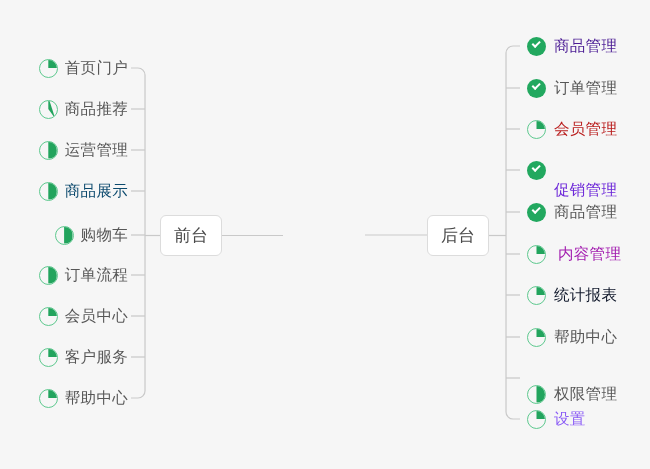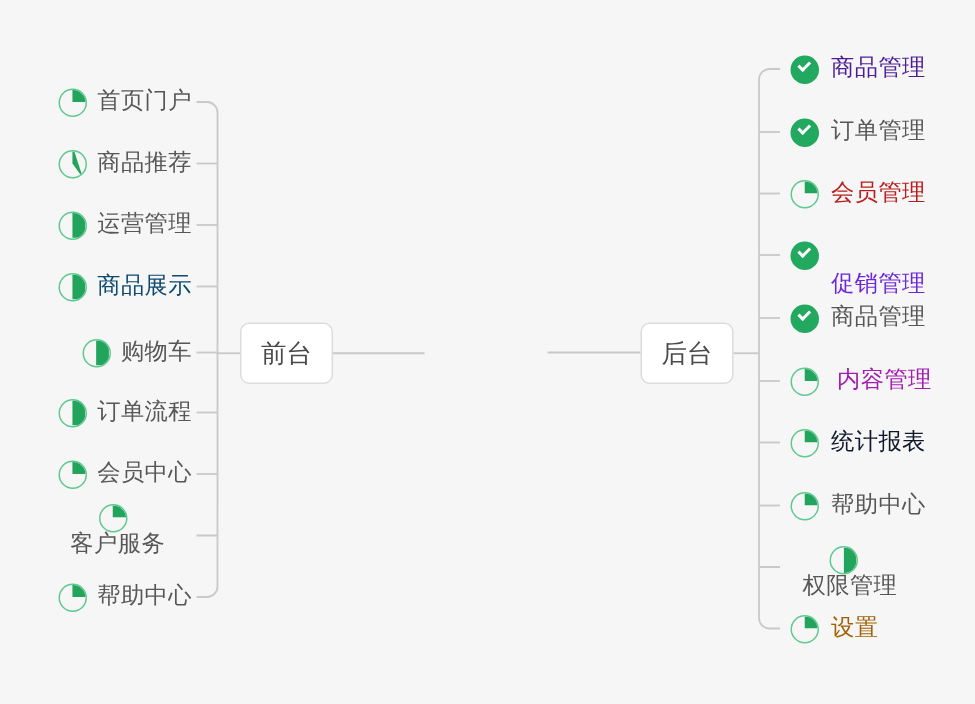--- a/index.html
+++ b/index.html
@@ -192,21 +192,21 @@
           <span class="wedge" style="background: rgb(34, 164, 93); clip-path: polygon(50% 50%, 50% 0%, 100% 0%, 100% 100%, 50% 100%);"></span>
         </span>
         <span class="leaf-label" style="color: rgb(87, 87, 87);">订单流程</span>
       </div>
       <div class="leaf left" style="top: 303px; right: 522px; left: 20px;">
         <span class="ico pie" style="border-color: rgb(94, 201, 143);">
           <span class="wedge" style="background: rgb(34, 164, 93); clip-path: polygon(50% 50%, 50% -20%, 120% 50%);"></span>
         </span>
         <span class="leaf-label" style="color: rgb(87, 87, 87);">会员中心</span>
       </div>
-      <div class="leaf left" style="top: 344px; right: 522px; left: 22px; flex-direction: column;">
+      <div class="leaf left" style="top: 344px; right: 522px; left: 22px;">
         <span class="ico pie" style="border-color: rgb(94, 201, 143);">
           <span class="wedge" style="background: rgb(34, 164, 93); clip-path: polygon(50% 50%, 50% -20%, 120% 50%);"></span>
         </span>
         <span class="leaf-label" style="color: rgb(87, 87, 87);">客户服务</span>
       </div>
       <div class="leaf left" style="top: 385px; right: 522px; left: 20px;">
         <span class="ico pie" style="border-color: rgb(94, 201, 143);">
           <span class="wedge" style="background: rgb(34, 164, 93); clip-path: polygon(50% 50%, 50% -20%, 120% 50%);"></span>
         </span>
         <span class="leaf-label" style="color: rgb(87, 87, 87);">帮助中心</span>
@@ -254,27 +254,27 @@
           <span class="wedge" style="background: rgb(34, 164, 93); clip-path: polygon(50% 50%, 50% -20%, 120% 50%);"></span>
         </span>
         <span class="leaf-label" style="color: #0f172a;">统计报表</span>
       </div>
       <div class="leaf right" style="top: 324px; left: 527px;">
         <span class="ico pie" style="border-color: rgb(94, 201, 143);">
           <span class="wedge" style="background: rgb(34, 164, 93); clip-path: polygon(50% 50%, 50% -20%, 120% 50%);"></span>
         </span>
         <span class="leaf-label" style="color: rgb(87, 87, 87);">帮助中心</span>
       </div>
-      <div class="leaf right" style="top: 364px; left: 527px; flex-direction: column;">
+      <div class="leaf right" style="top: 381px; left: 527px;">
         <span class="ico pie" style="border-color: rgb(94, 201, 143);">
           <span class="wedge" style="background: rgb(34, 164, 93); clip-path: polygon(50% 50%, 50% 0%, 100% 0%, 100% 100%, 50% 100%);"></span>
         </span>
         <span class="leaf-label" style="color: rgb(87, 87, 87);">权限管理</span>
       </div>
       <div class="leaf right" style="top: 406px; left: 527px;">
         <span class="ico pie" style="border-color: rgb(94, 201, 143);">
           <span class="wedge" style="background: rgb(34, 164, 93); clip-path: polygon(50% 50%, 50% -20%, 120% 50%);"></span>
         </span>
-        <span class="leaf-label" style="color: #a16207;">设置</span>
+        <span class="leaf-label" style="color: #8b5cf6;">设置</span>
       </div>
     </div>
 
 </div>
 
 </body></html>

